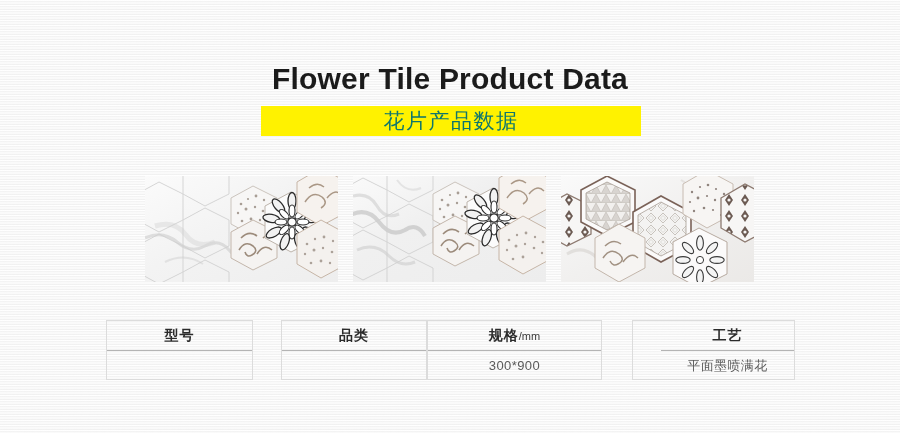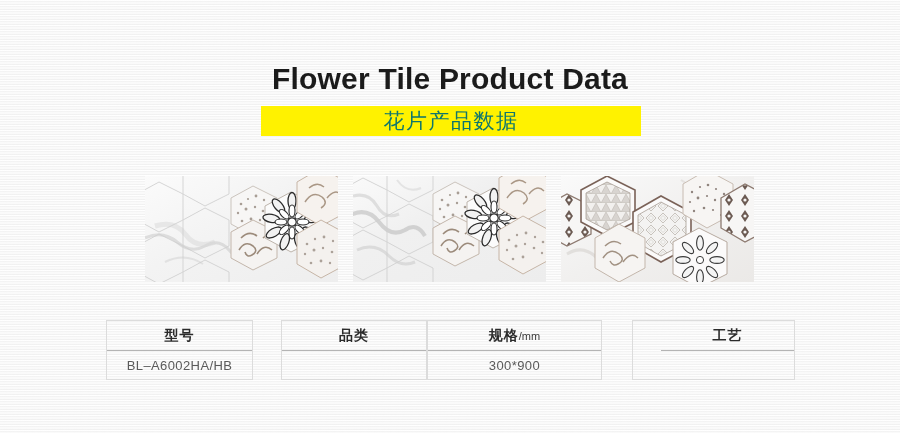--- a/index.html
+++ b/index.html
@@ -469,37 +469,37 @@
       </svg>
     </div>
   </div>
 
   <div class="spec-table">
 
     <div class="spec-cell c1">
       <div class="spec-head">
         <span>型号</span><span class="unit"></span>
       </div>
-      <div class="spec-value">BL–A6002HA/HB</div>
     </div>
 
     <div class="spec-cell c2">
       <div class="spec-head">
         <span>品类</span><span class="unit"></span>
       </div>
     </div>
 
     <div class="spec-cell c3">
       <div class="spec-head">
         <span>规格</span><span class="unit">/mm</span>
       </div>
       <div class="spec-value">300*900</div>
     </div>
 
     <div class="spec-cell c4">
       <div class="spec-head">
         <span>工艺</span><span class="unit"></span>
       </div>
+      <div class="spec-value">平面墨喷满花</div>
     </div>
 
   </div>
 
 </div>
 
 </body></html>

